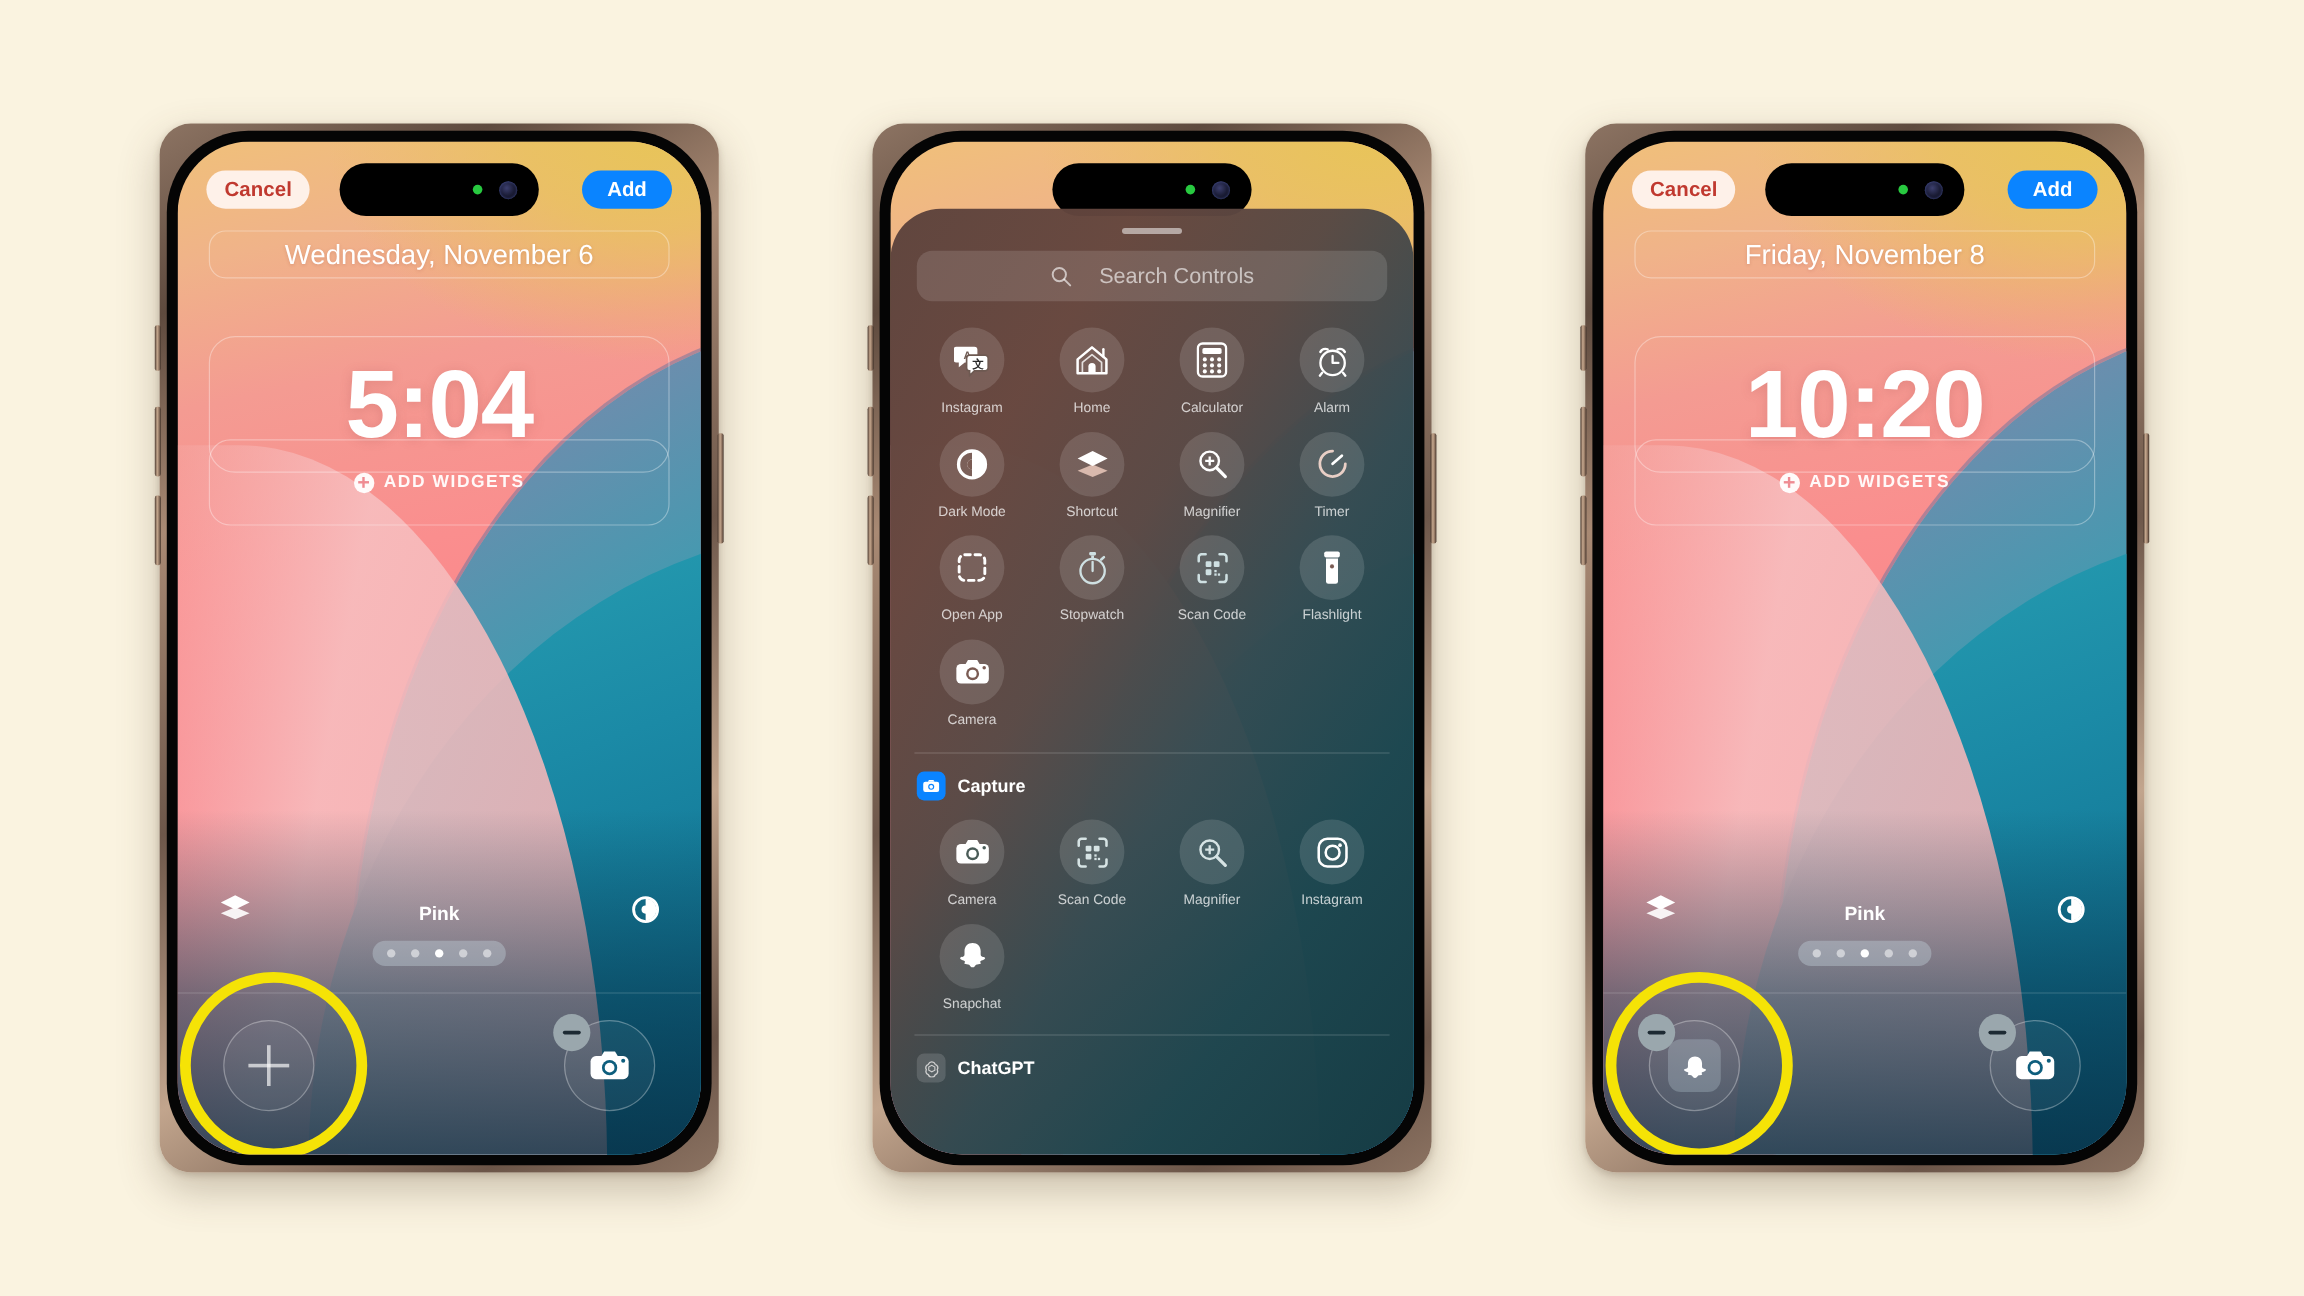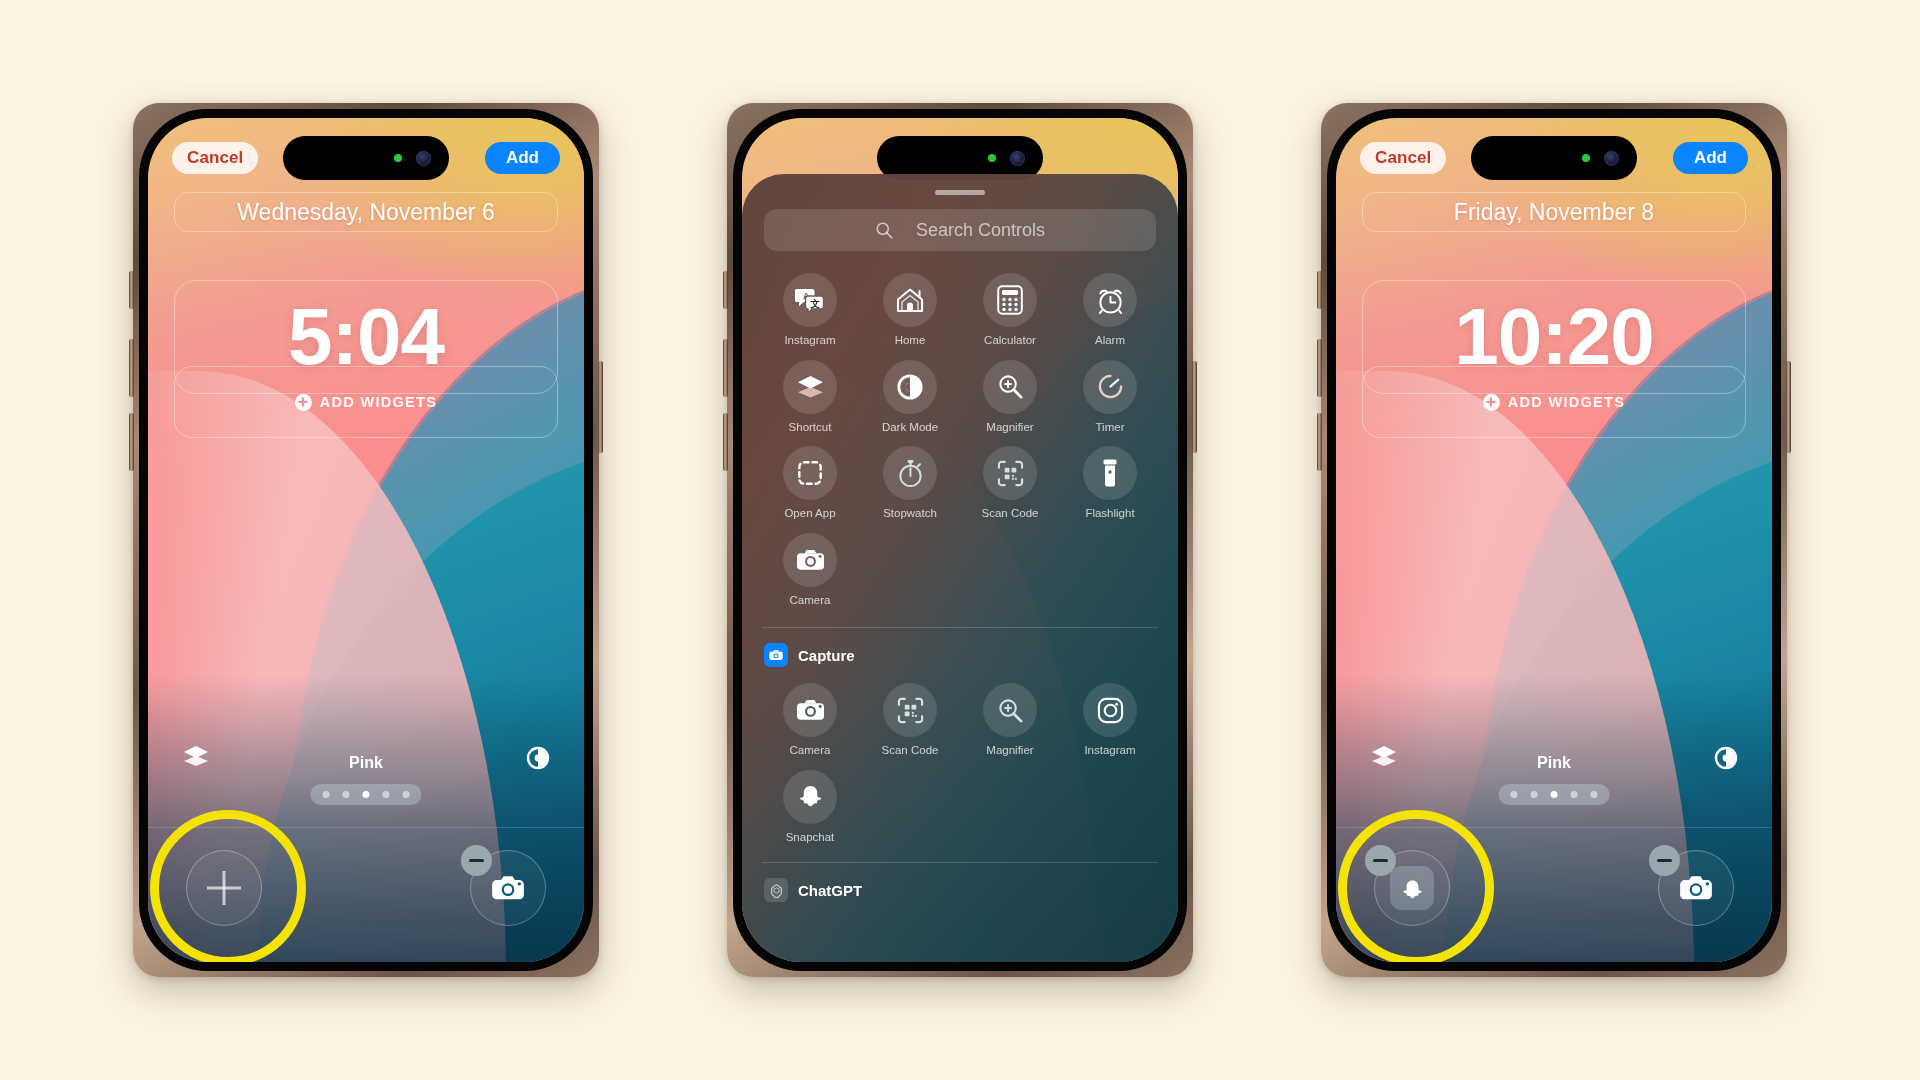--- a/index.html
+++ b/index.html
@@ -490,38 +490,38 @@
                   <path d="M25.5 7.5 a5 5 0 0 0 -6.2 -2.2" fill="none" stroke="#fff" stroke-width="2.2" stroke-linecap="round"></path>
                   <line x1="6" y1="25.5" x2="4" y2="28" stroke="#fff" stroke-width="2" stroke-linecap="round"></line>
                   <line x1="24" y1="25.5" x2="26" y2="28" stroke="#fff" stroke-width="2" stroke-linecap="round"></line>
                 </svg>
               </div>
               <div class="cap">Alarm</div>
             </div>
 
             <div class="cell">
               <div class="bub">
-                <svg viewBox="0 0 32 26" width="31" height="25">
-                  <path d="M16 13.5 L29 19 L16 24.5 L3 19 Z" fill="#d9b9ad"></path>
-                  <path d="M16 2 L29 8.5 L16 15 L3 8.5 Z" fill="#fff"></path>
-                </svg>
-              </div>
-              <div class="cap">Shortcut</div>
-            </div>
-
-            <div class="cell">
-              <div class="bub">
                 <svg viewBox="0 0 30 30" width="28" height="28">
                   <circle cx="15" cy="15" r="12" fill="none" stroke="#fff" stroke-width="3"></circle>
                   <path d="M15 3 A12 12 0 0 1 15 27 Z" fill="#fff"></path>
                   <circle cx="15" cy="15" r="4.4" fill="#fff"></circle>
                   <path d="M15 10.6 A4.4 4.4 0 0 0 15 19.4 Z" fill="#7a5b53"></path>
                 </svg>
               </div>
               <div class="cap">Dark Mode</div>
+            </div>
+
+            <div class="cell">
+              <div class="bub">
+                <svg viewBox="0 0 32 26" width="31" height="25">
+                  <path d="M16 13.5 L29 19 L16 24.5 L3 19 Z" fill="#d9b9ad"></path>
+                  <path d="M16 2 L29 8.5 L16 15 L3 8.5 Z" fill="#fff"></path>
+                </svg>
+              </div>
+              <div class="cap">Shortcut</div>
             </div>
 
             <div class="cell">
               <div class="bub">
                 <svg viewBox="0 0 28 28" width="27" height="27">
                   <circle cx="11.5" cy="11.5" r="8" fill="none" stroke="#fff" stroke-width="2.1"></circle>
                   <line x1="7.6" y1="11.5" x2="15.4" y2="11.5" stroke="#fff" stroke-width="2"></line>
                   <line x1="11.5" y1="7.6" x2="11.5" y2="15.4" stroke="#fff" stroke-width="2"></line>
                   <line x1="17.4" y1="17.4" x2="25" y2="25" stroke="#fff" stroke-width="2.8" stroke-linecap="round"></line>
                 </svg>

